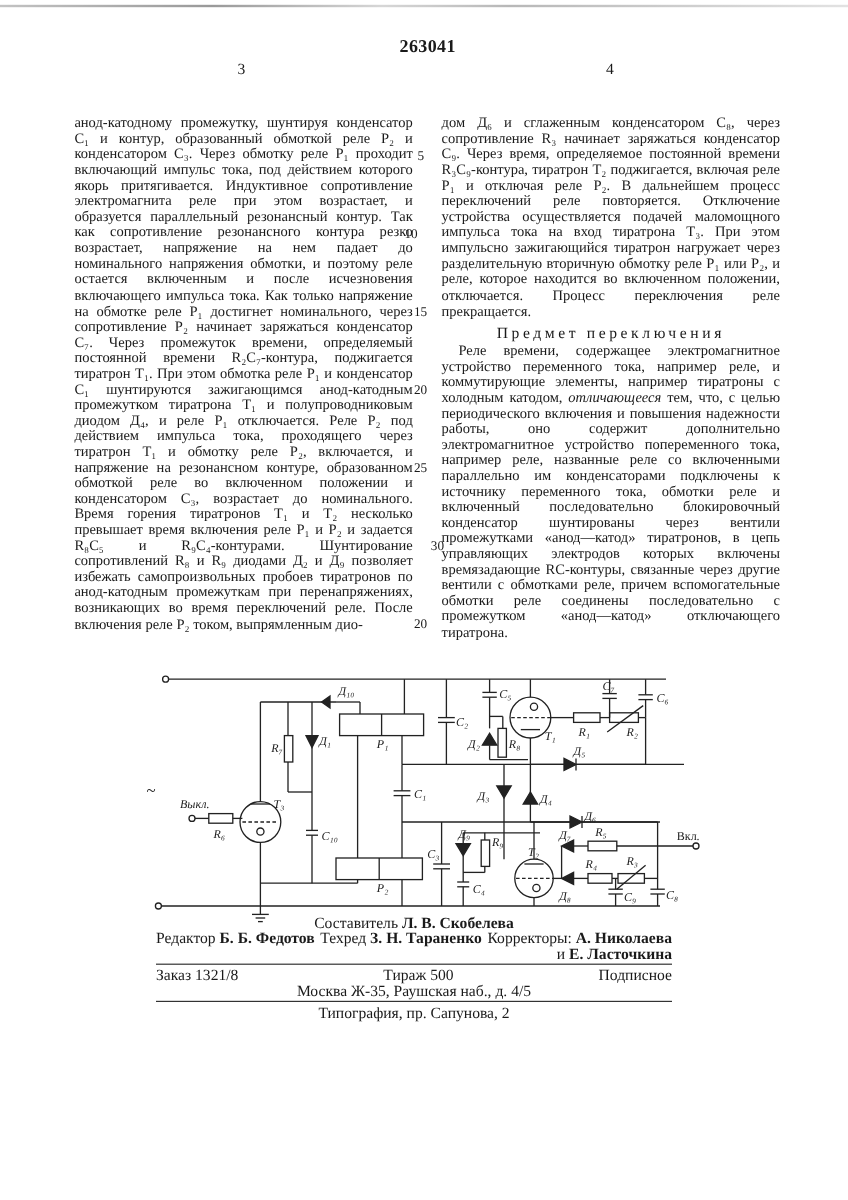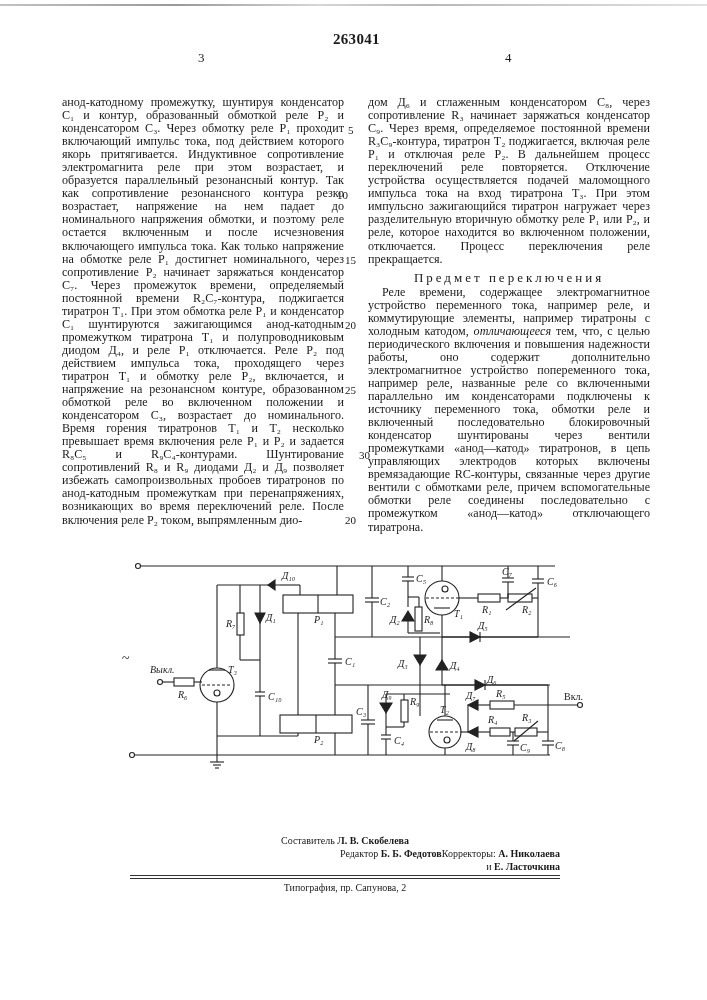--- a/index.html
+++ b/index.html
@@ -10,22 +10,22 @@
   .pg-l { left:198px; }
   .pg-r { left:505px; }
   .col { position:absolute; top:72px; width:282px; font-size:12.1px; line-height:13.05px; text-align:justify;margin-top:24px; }
   .col-l { left:62px; }
   .col-r { left:368px; }
   .col p { margin:0; text-indent:0; }
   .col p.ind { text-indent:14px; }
   .col .heading { text-align:center; letter-spacing:3px; font-size:13px; margin:5px 0 2px; }
   .ln { position:absolute; font-size:11px; font-family:"Liberation Serif", serif; }
   .diagram { position:absolute; left:110px; top:555px; width:480px; height:230px; }
-  .footer { position:absolute; left:130px; top:834px; width:430px; font-size:10px; line-height:13px; }
-  .f-row { display:flex; justify-content:flex-end; }
+  .footer { position:absolute; left:130px; top:762px; width:430px; font-size:13px; line-height:13px; }
+  .f-row { display:flex; justify-content:space-between; }
   .f-center { text-align:center; }
   .f-rule { border-top:1.5px solid #333; margin:2px 0; }
   b { font-weight:bold; }
 </style>
 </head>
 <body>
 
 <div class="top-rule"></div>
 <div class="patno">263041</div>
 <div class="pg pg-l">3</div>
@@ -255,20 +255,27 @@
   </g>
 </svg>
 
 <div class="footer">
   <div class="f-center">
     <span>Составитель</span>
     <b>Л. В. Скобелева</b>
   </div>
   <div class="f-row">
     <span><span>Редактор</span> <b>Б. Б. Федотов</b></span>
+    <span><span>Техред</span> <b>З. Н. Тараненко</b></span>
     <span style="text-align:right"><span>Корректоры:</span> <b>А. Николаева</b><br><span>и</span> <b>Е. Ласточкина</b></span>
   </div>
   <div class="f-rule"></div>
+  <div class="f-row">
+    <span>Заказ 1321/8</span>
+    <span>Тираж 500</span>
+    <span>Подписное</span>
+  </div>
+  <div class="f-center">Москва Ж-35, Раушская наб., д. 4/5</div>
   <div class="f-rule"></div>
   <div class="f-center">Типография, пр. Сапунова, 2</div>
 </div>
 
 <div></div>
 
 </body></html>

